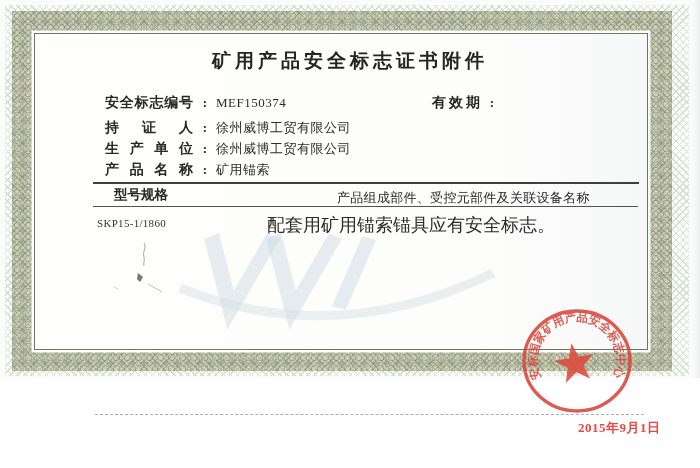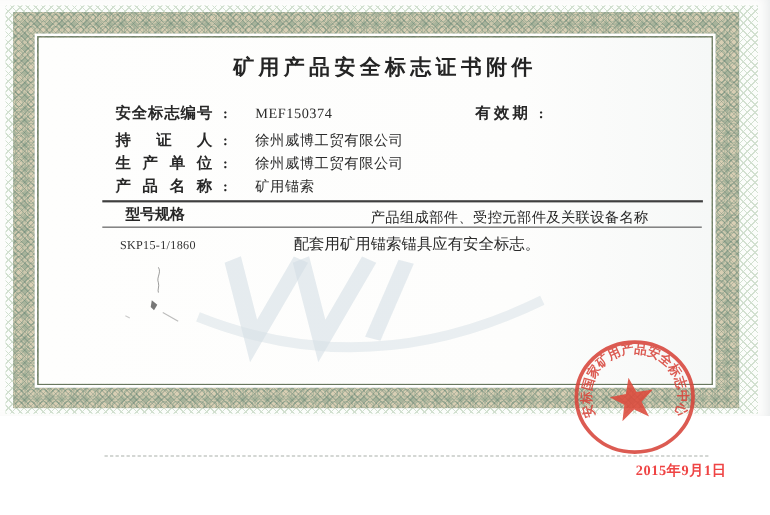--- a/index.html
+++ b/index.html
@@ -25,32 +25,32 @@
   .paper{position:absolute;top:33px;left:34px;right:52px;bottom:28px;
          background:linear-gradient(90deg,#fefefd 0%,#fdfdfc 72%,#f6f8f7 100%);
          border:1.5px solid #69785f;box-shadow:0 0 0 2.5px #ffffff;}
   .content{position:absolute;inset:0;}
   .title{position:absolute;left:0;right:0;top:48px;text-align:center;
          font-size:19px;font-weight:bold;letter-spacing:4px;color:#242424;}
   .f-row{position:absolute;left:105px;display:flex;align-items:baseline;white-space:nowrap;}
   .f-lab{display:inline-flex;justify-content:space-between;width:88px;
          font-size:14px;font-weight:bold;color:#282828;}
   .f-colon{width:14px;margin-left:5px;font-size:13px;font-weight:bold;text-align:center;}
-  .f-val{margin-left:20px;font-size:13px;letter-spacing:.5px;color:#2b2b2b;}
+  .f-val{margin-left:4px;font-size:13px;letter-spacing:.5px;color:#2b2b2b;}
   #row-mark{top:94px}#row-holder{top:119px}#row-producer{top:140px}#row-product{top:161px}
   .v-row{position:absolute;left:432px;top:94px;display:flex;align-items:baseline;white-space:nowrap;}
   .v-lab{display:inline-flex;justify-content:space-between;width:48px;
          font-size:14px;font-weight:bold;}
   .v-val{margin-left:6px;font-size:13px;letter-spacing:.4px;}
   .rule1{position:absolute;left:93px;top:182px;width:546px;height:2px;background:#3f3f3f;}
   .rule2{position:absolute;left:93px;top:206px;width:545px;height:1.4px;background:#525252;}
   .th-model{position:absolute;left:114px;top:186px;font-size:13.5px;font-weight:bold;}
   .th-comp{position:absolute;left:337px;top:189px;font-size:13px;font-weight:normal;letter-spacing:.3px;}
-  .td-model{position:absolute;left:109px;top:217px;font-size:11px;letter-spacing:.3px;color:#333;}
-  .td-comp{position:absolute;left:267px;top:213px;font-size:14px;color:#2b2b2b;}
+  .td-model{position:absolute;left:97px;top:217px;font-size:11px;letter-spacing:.3px;color:#333;}
+  .td-comp{position:absolute;left:267px;top:213px;font-size:18px;color:#2b2b2b;}
   .dashline{position:absolute;left:95px;top:414px;width:549px;height:0;
             border-top:1px dashed #9ba29b;opacity:.85;}
   .issue-date{position:absolute;left:578px;top:419px;font-size:13px;font-weight:bold;
               letter-spacing:.5px;color:#ef4444;}
   .wm{position:absolute;left:175px;top:228px;pointer-events:none;}
   .scribble{position:absolute;left:112px;top:240px;}
   .sealwrap{position:absolute;left:500px;top:295px;}
 </style>
 </head>
 <body>

